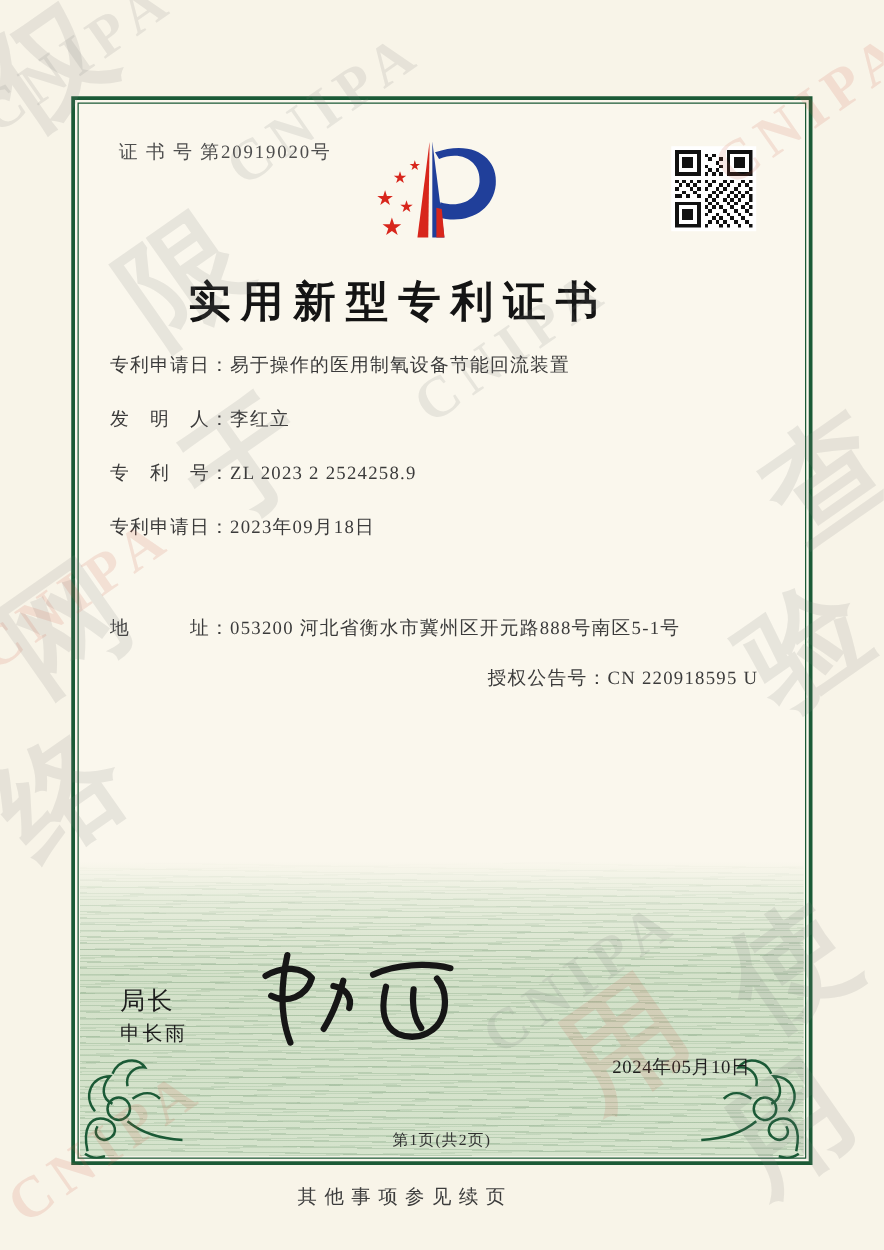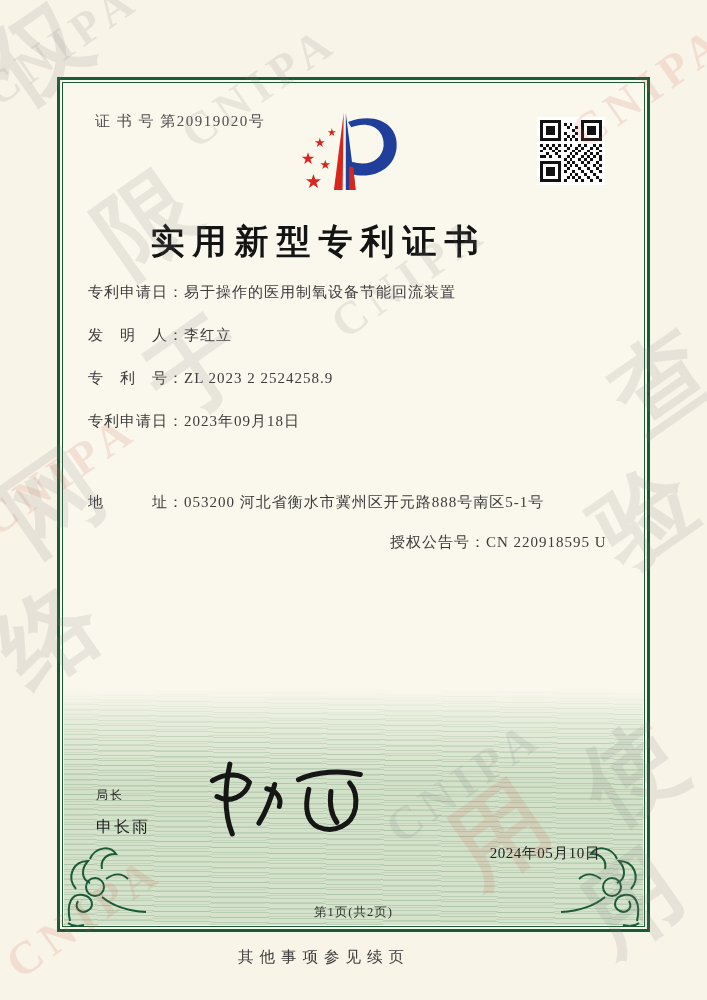--- a/index.html
+++ b/index.html
@@ -56,21 +56,21 @@
   .f-label{color:#3b3b3b;}
   .f-value{color:#3b3b3b;}
   .grant-pair{position:absolute;top:0;white-space:nowrap;}
 
   
   .body-text{position:absolute;left:88px;top:570px;width:533px;z-index:2;
     font-size:13px;line-height:1.85;color:#3f3f3f;text-align:justify;}
   .body-text p{margin:0 0 7px 0;text-indent:2em;}
 
   
-  .signer-title{position:absolute;left:96px;top:787px;font-size:12px;color:#1d1d1d;z-index:2;letter-spacing:2px;}
+  .signer-title{position:absolute;left:96px;top:787px;font-size:20px;color:#1d1d1d;z-index:2;letter-spacing:2px;}
   .signer-name{position:absolute;left:96px;top:817px;font-size:16px;color:#1d1d1d;z-index:2;letter-spacing:2px;}
   .signature{position:absolute;left:195px;top:748px;z-index:2;transform:rotate(-2deg);}
   .issue-date{position:absolute;left:455px;top:844px;width:180px;text-align:center;
     font-size:15px;color:#1f1f1f;z-index:2;letter-spacing:0.5px;}
   .page-no{position:absolute;left:0;top:904px;width:707px;text-align:center;
     font-size:12.5px;color:#303030;z-index:2;letter-spacing:1px;}
 
   .flourish{position:absolute;bottom:2px;left:2px;z-index:1;}
   .flourish.right{left:auto;right:2px;transform:scaleX(-1);}
 

